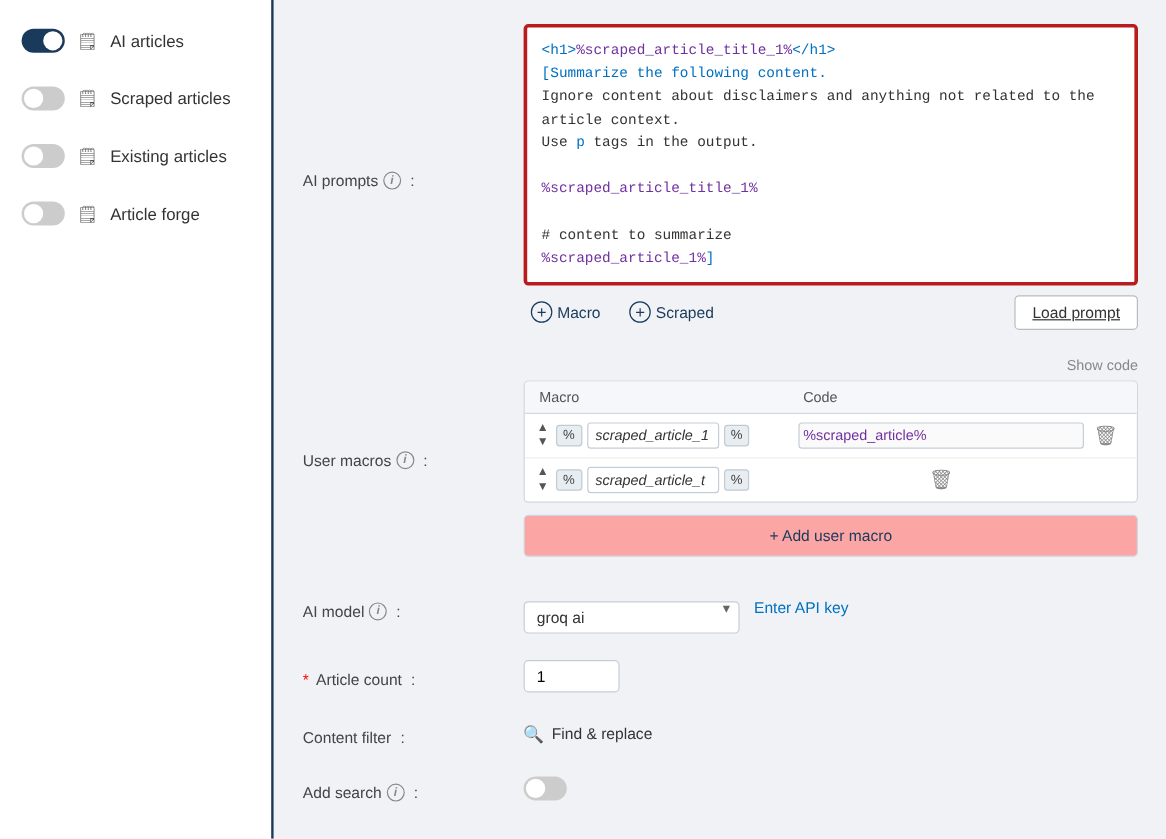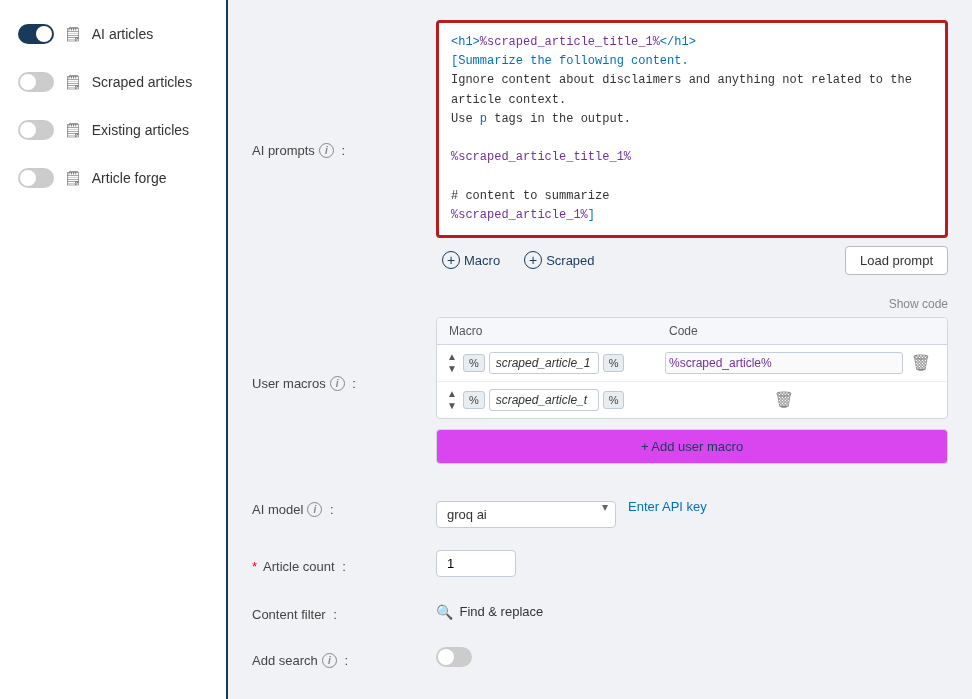--- a/index.html
+++ b/index.html
@@ -157,20 +157,21 @@
     }
     .load-prompt-btn {
       margin-left: auto;
       background: #fff;
       border: 1px solid #bbb;
       border-radius: 4px;
       padding: 6px 14px;
       cursor: pointer;
       font-size: 13px;
       color: #333;
+      text-decoration: underline;
     }
 
     
     .macros-header {
       display: flex;
       justify-content: flex-end;
       margin-bottom: 6px;
     }
     .show-code-btn {
       background: none;
@@ -261,21 +262,21 @@
       cursor: pointer;
       color: #888;
       font-size: 16px;
       padding: 0 4px;
     }
 
     
     .add-macro-btn {
       width: 100%;
       margin-top: 10px;
-      background: #d946ef;
+      background: #fca5a5;
       border: 1px solid #d0d7df;
       border-radius: 4px;
       padding: 9px;
       cursor: pointer;
       color: #1a3a5c;
       font-size: 13px;
       display: flex;
       align-items: center;
       justify-content: center;
       gap: 6px;

